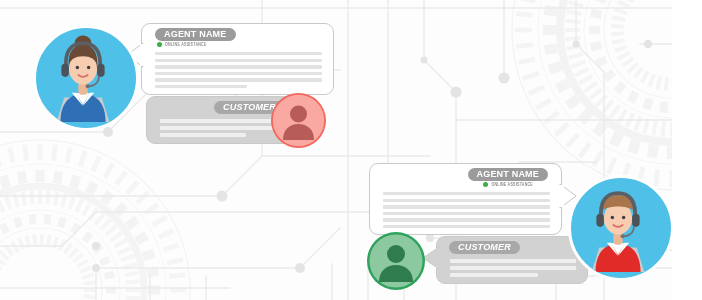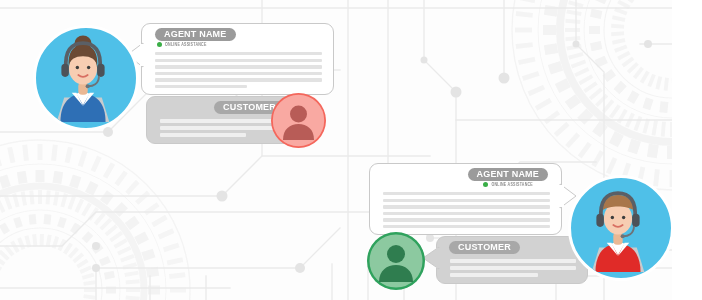--- a/index.html
+++ b/index.html
@@ -24,21 +24,21 @@
     background:#d2d2d2;border:1px solid #c9c9c9;border-radius:9px;
   }
 
   .pill{
     position:absolute;height:13px;line-height:13px;
     background:#9b9b9b;border-radius:7px;
     color:#ffffff;font-size:9px;font-weight:bold;
     letter-spacing:.2px;padding:0 9px;white-space:nowrap;
     font-family:"Liberation Sans", sans-serif;
   }
-  .pill.cust{background:#a8a8a8;}
+  .pill.cust{background:#a8a8a8;font-style:italic;}
 
   .status{position:absolute;display:flex;align-items:center;gap:3px;}
   .status .dot{width:5px;height:5px;border-radius:50%;background:#3aae47;display:block;}
   .status .txt{
     font-size:3.6px;color:#8d8d8d;font-weight:bold;letter-spacing:.25px;
     transform:scaleY(1.25);transform-origin:left center;white-space:nowrap;
     font-family:"Liberation Sans", sans-serif;
   }
 
   .lines{position:absolute;display:flex;flex-direction:column;}

